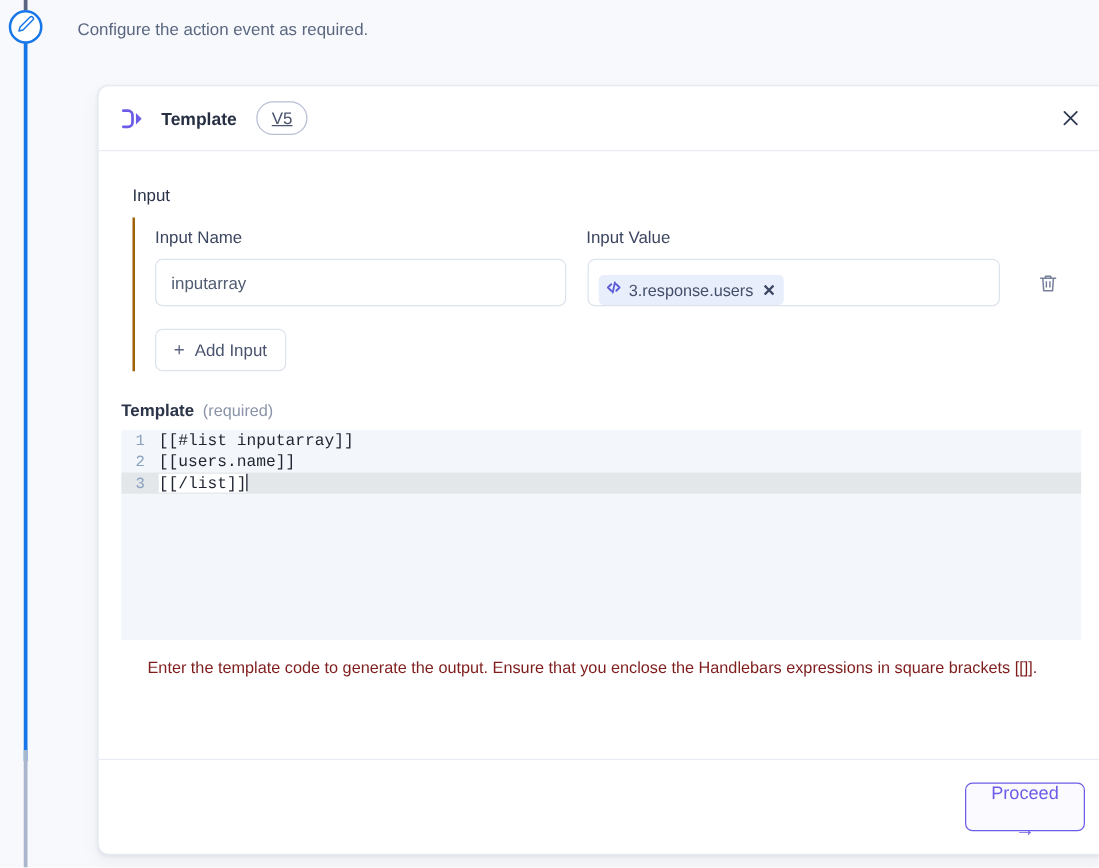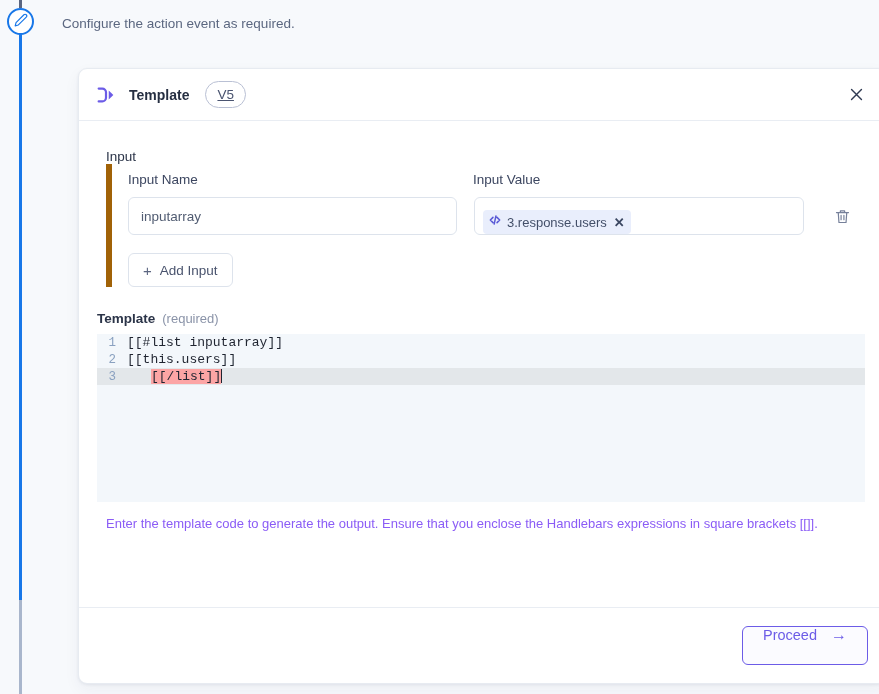--- a/index.html
+++ b/index.html
@@ -140,22 +140,23 @@
     position: relative;
   }
   .section-label {
     font-size: 13.5px;
     font-weight: normal;
     color: #2b3448;
     margin-left: 9px;
   }
 
   .input-group {
+    margin-top: 10px;
     margin-left: 9px;
-    border-left: 6px solid #a16207;
+    border-left: 2px solid #a16207;
     padding: 8px 0 0 16px;
   }
   .field-labels {
     display: flex;
   }
   .field-labels .lbl {
     font-size: 13.5px;
     color: #3c4660;
   }
   .lbl-name { width: 345px; }
@@ -273,65 +274,66 @@
     flex: 0 0 30px;
   }
   .code-text {
     font-size: 13px;
     color: #1f2430;
     white-space: pre;
     position: relative;
     text-align: center;
   }
   .code-text .sel {
-    background: #fca5a5;
-    margin-left: 24px;
+    background: #ffffff;
   }
   .caret {
     display: inline-block;
     width: 1px;
     height: 14px;
     background: #1f2430;
     vertical-align: -3px;
   }
 
   .help-text {
     margin-top: 12px;
     width: 715px;
     font-size: 13px;
     line-height: 19px;
-    color: #8b5cf6;
-    margin-left: 9px;
+    color: #7f1d1d;
+    margin-left: 21px;
   }
 
   
   .card-foot {
     position: absolute;
     left: 0;
     bottom: 0;
     width: 100%;
     height: 76px;
     border-top: 1px solid #e9edf3;
     display: flex;
     align-items: center;
     justify-content: flex-end;
     padding-right: 18px;
   }
   .proceed-btn {
     display: inline-flex;
+    align-items: center;
     gap: 14px;
     height: 39px;
     padding: 0 20px;
     border: 1px solid #6c5ce7;
     border-radius: 6px;
     background: #fbfbff;
     color: #6c5ce7;
     font-size: 14.5px;
     cursor: pointer;
     font-family: "Liberation Sans", sans-serif;
+    flex-direction: column;
   }
   .proceed-arrow { font-size: 16px; line-height: 1; }
 </style>
 </head>
 <body>
 
 <div id="timeline">
   <div class="rail-top"></div>
   <div class="rail-blue"></div>
   <div class="rail-fade"></div>
@@ -409,21 +411,21 @@
       <span class="tmpl-required">(required)</span>
     </div>
 
     <div class="editor" id="editor">
         <div class="code-line">
           <div class="gutter">1</div>
           <div class="code-text">[[#list inputarray]]</div>
         </div>
         <div class="code-line">
           <div class="gutter">2</div>
-          <div class="code-text">[[this.users]]</div>
+          <div class="code-text">[[users.name]]</div>
         </div>
         <div class="code-line active">
           <div class="gutter">3</div>
           <div class="code-text"><span class="sel">[[/list]]</span><span class="caret"></span></div>
         </div>
       </div>
 
     <div class="help-text">Enter the template code to generate the output. Ensure that you enclose the Handlebars expressions in square brackets [[]].</div>
   </div>
 

